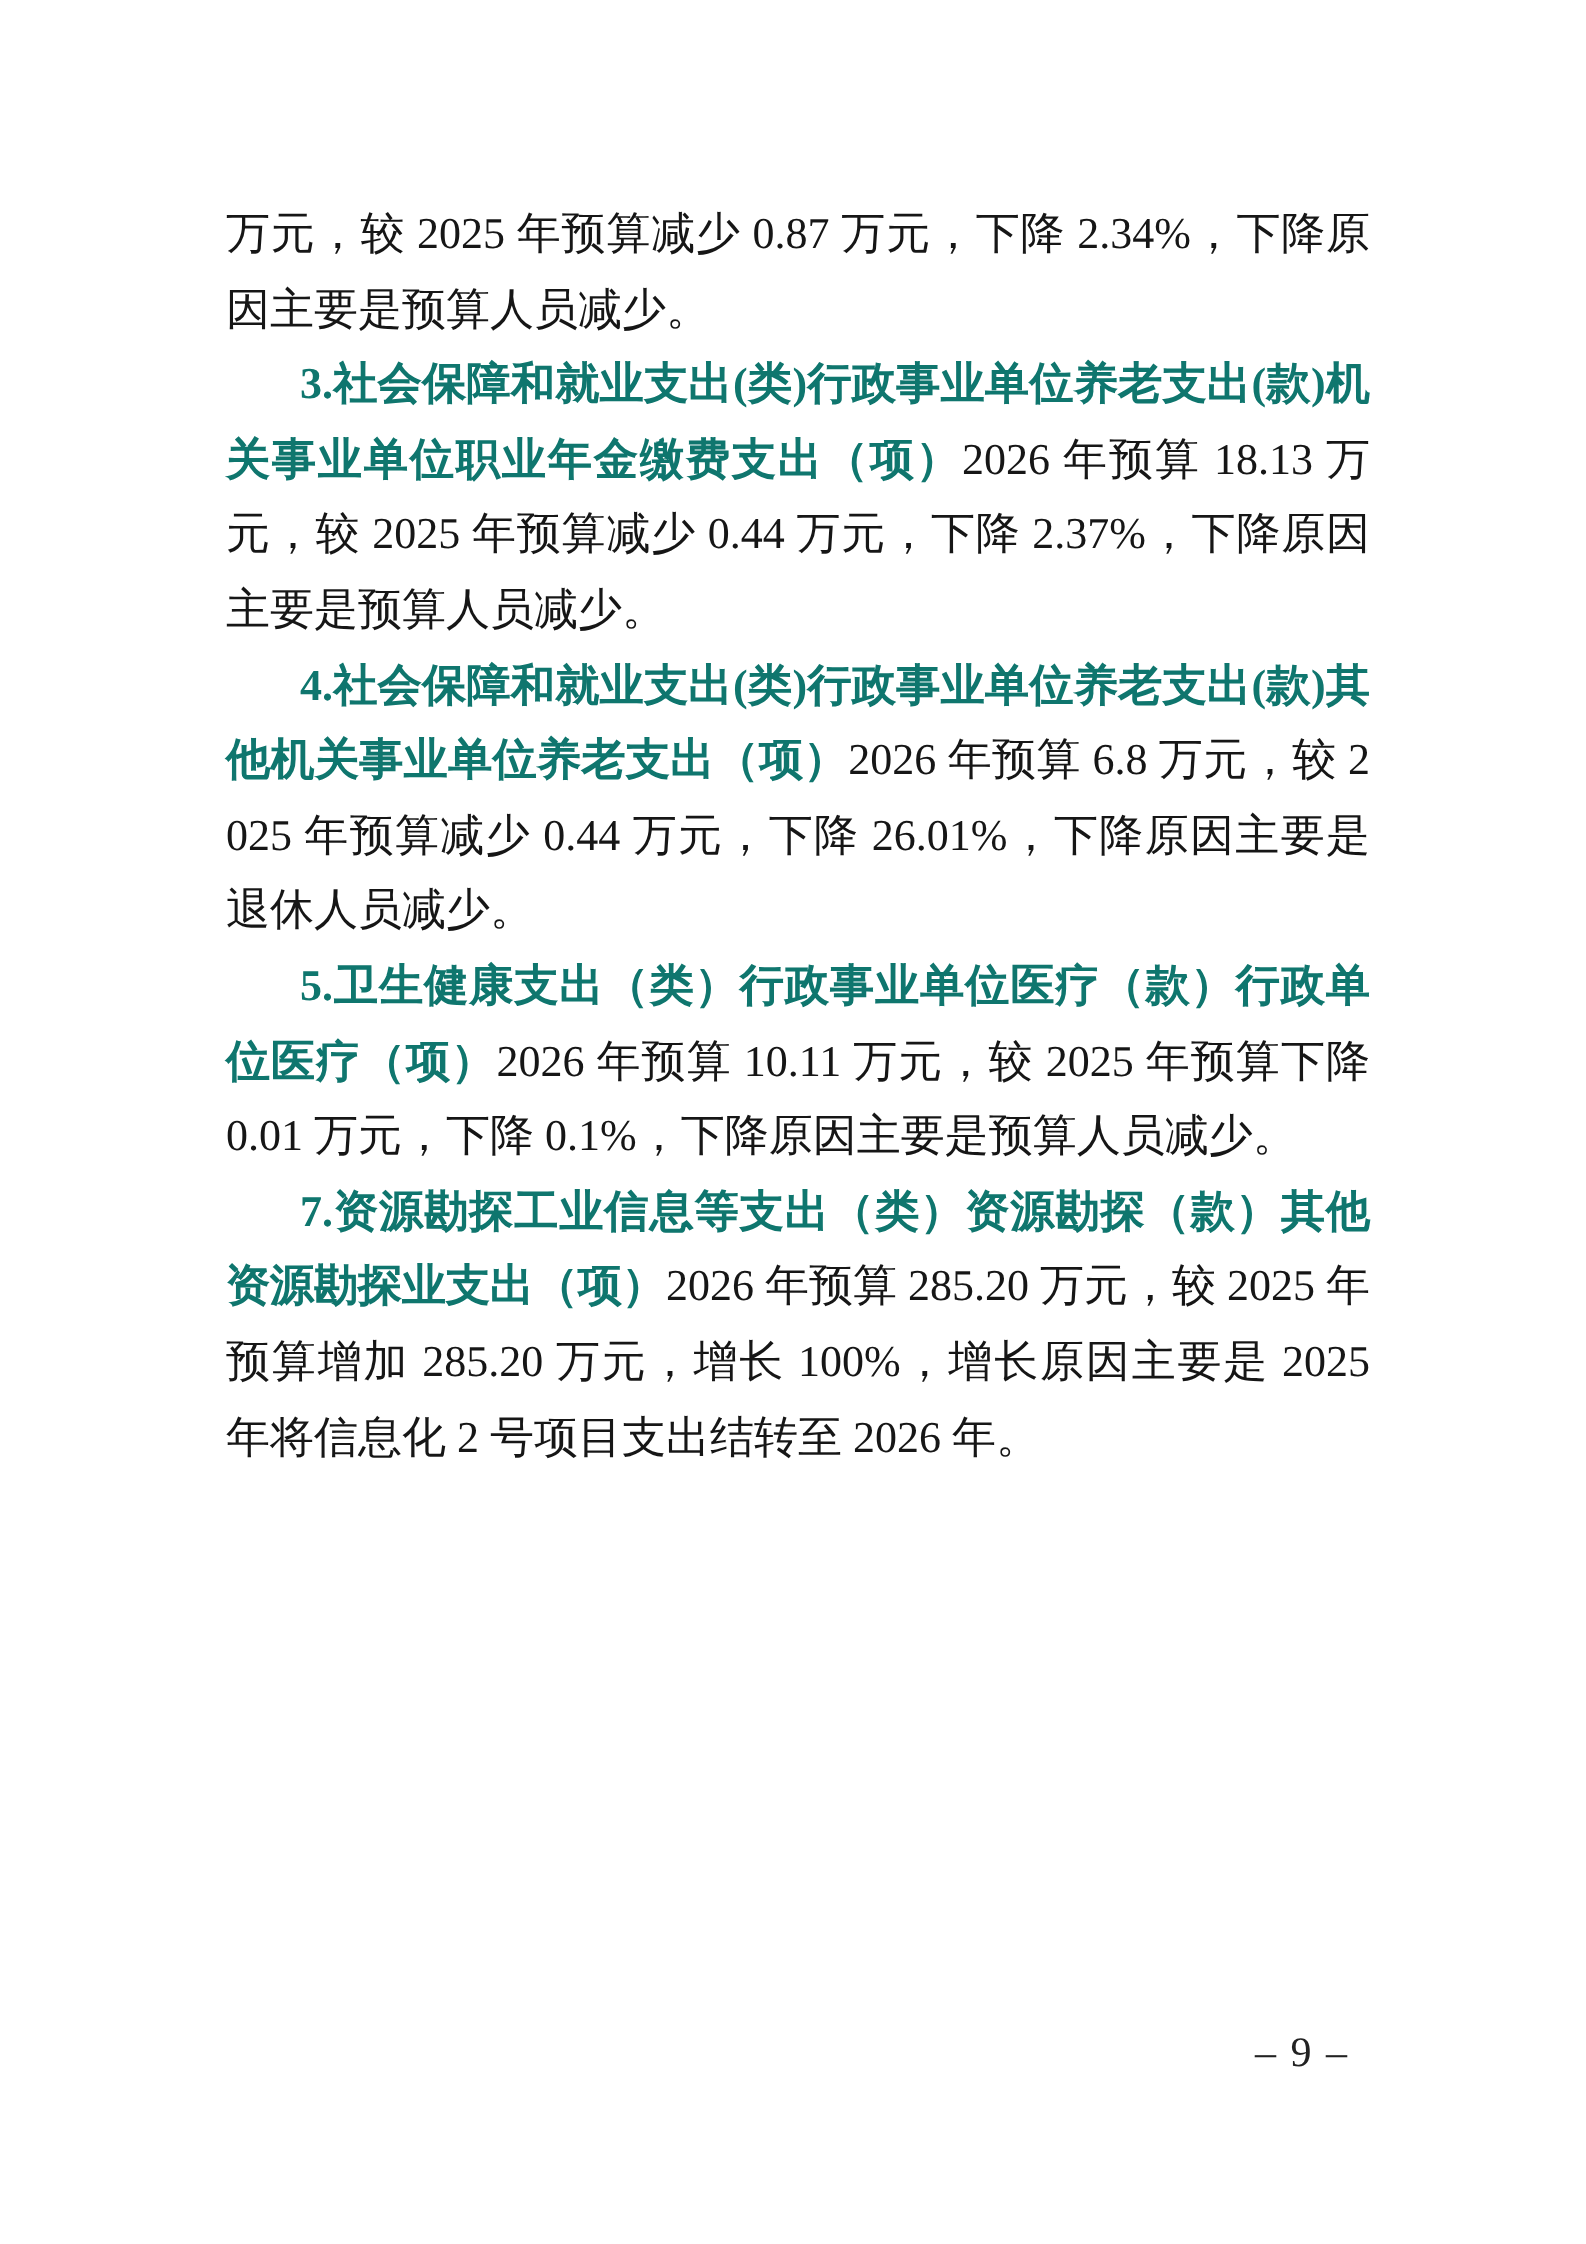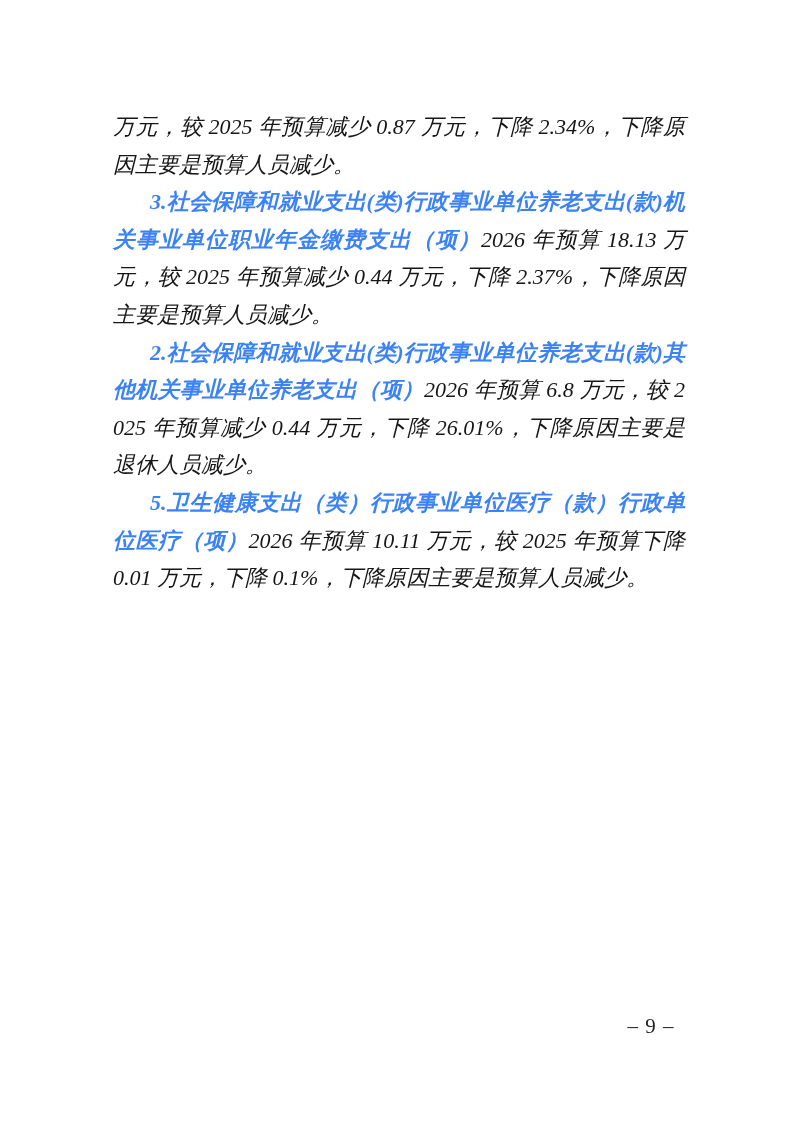--- a/index.html
+++ b/index.html
@@ -8,36 +8,35 @@
     width: 793px;
     height: 1122px;
     background: #ffffff;
     overflow: hidden;
     font-family: "Liberation Serif", "DejaVu Serif", serif;
     color: #161616;
   }
   .content {
     position: absolute;
     left: 113px;
-    top: 108px;
+    top: 98px;
     width: 572px;
-    font-style: italic;
   }
   .para {
     margin: 0;
     font-size: 22px;
     line-height: 37.6px;
     text-align: justify;
     text-indent: 37px;
     word-break: break-all;
   }
   .para.no-indent { text-indent: 0; }
   .lead {
     font-weight: bold;
-    color: #3b82f6;
+    color: #0f766e;
   }
   .page-number {
     position: absolute;
     top: 1012px;
     left: 613px;
     width: 76px;
     text-align: center;
     font-size: 21px;
     line-height: 28px;
     color: #222222;
@@ -47,23 +46,24 @@
 </head>
 <body>
 
 <div class="page">
   <div class="content">
 
     <p class="para no-indent"><span class="lead"></span><span>万元，较 2025 年预算减少 0.87 万元，下降 2.34%，下降原因主要是预算人员减少。</span></p>
 
     <p class="para"><span class="lead">3.社会保障和就业支出(类)行政事业单位养老支出(款)机关事业单位职业年金缴费支出（项）</span><span>2026 年预算 18.13 万元，较 2025 年预算减少 0.44 万元，下降 2.37%，下降原因主要是预算人员减少。</span></p>
 
-    <p class="para"><span class="lead">2.社会保障和就业支出(类)行政事业单位养老支出(款)其他机关事业单位养老支出（项）</span><span>2026 年预算 6.8 万元，较 2025 年预算减少 0.44 万元，下降 26.01%，下降原因主要是退休人员减少。</span></p>
+    <p class="para"><span class="lead">4.社会保障和就业支出(类)行政事业单位养老支出(款)其他机关事业单位养老支出（项）</span><span>2026 年预算 6.8 万元，较 2025 年预算减少 0.44 万元，下降 26.01%，下降原因主要是退休人员减少。</span></p>
 
     <p class="para"><span class="lead">5.卫生健康支出（类）行政事业单位医疗（款）行政单位医疗（项）</span><span>2026 年预算 10.11 万元，较 2025 年预算下降 0.01 万元，下降 0.1%，下降原因主要是预算人员减少。</span></p>
 
 
+    <p class="para"><span class="lead">7.资源勘探工业信息等支出（类）资源勘探（款）其他资源勘探业支出（项）</span><span>2026 年预算 285.20 万元，较 2025 年预算增加 285.20 万元，增长 100%，增长原因主要是 2025 年将信息化 2 号项目支出结转至 2026 年。</span></p>
 
 
   </div>
 
   <div class="page-number">– 9 –</div>
 </div>
 
 </body></html>

